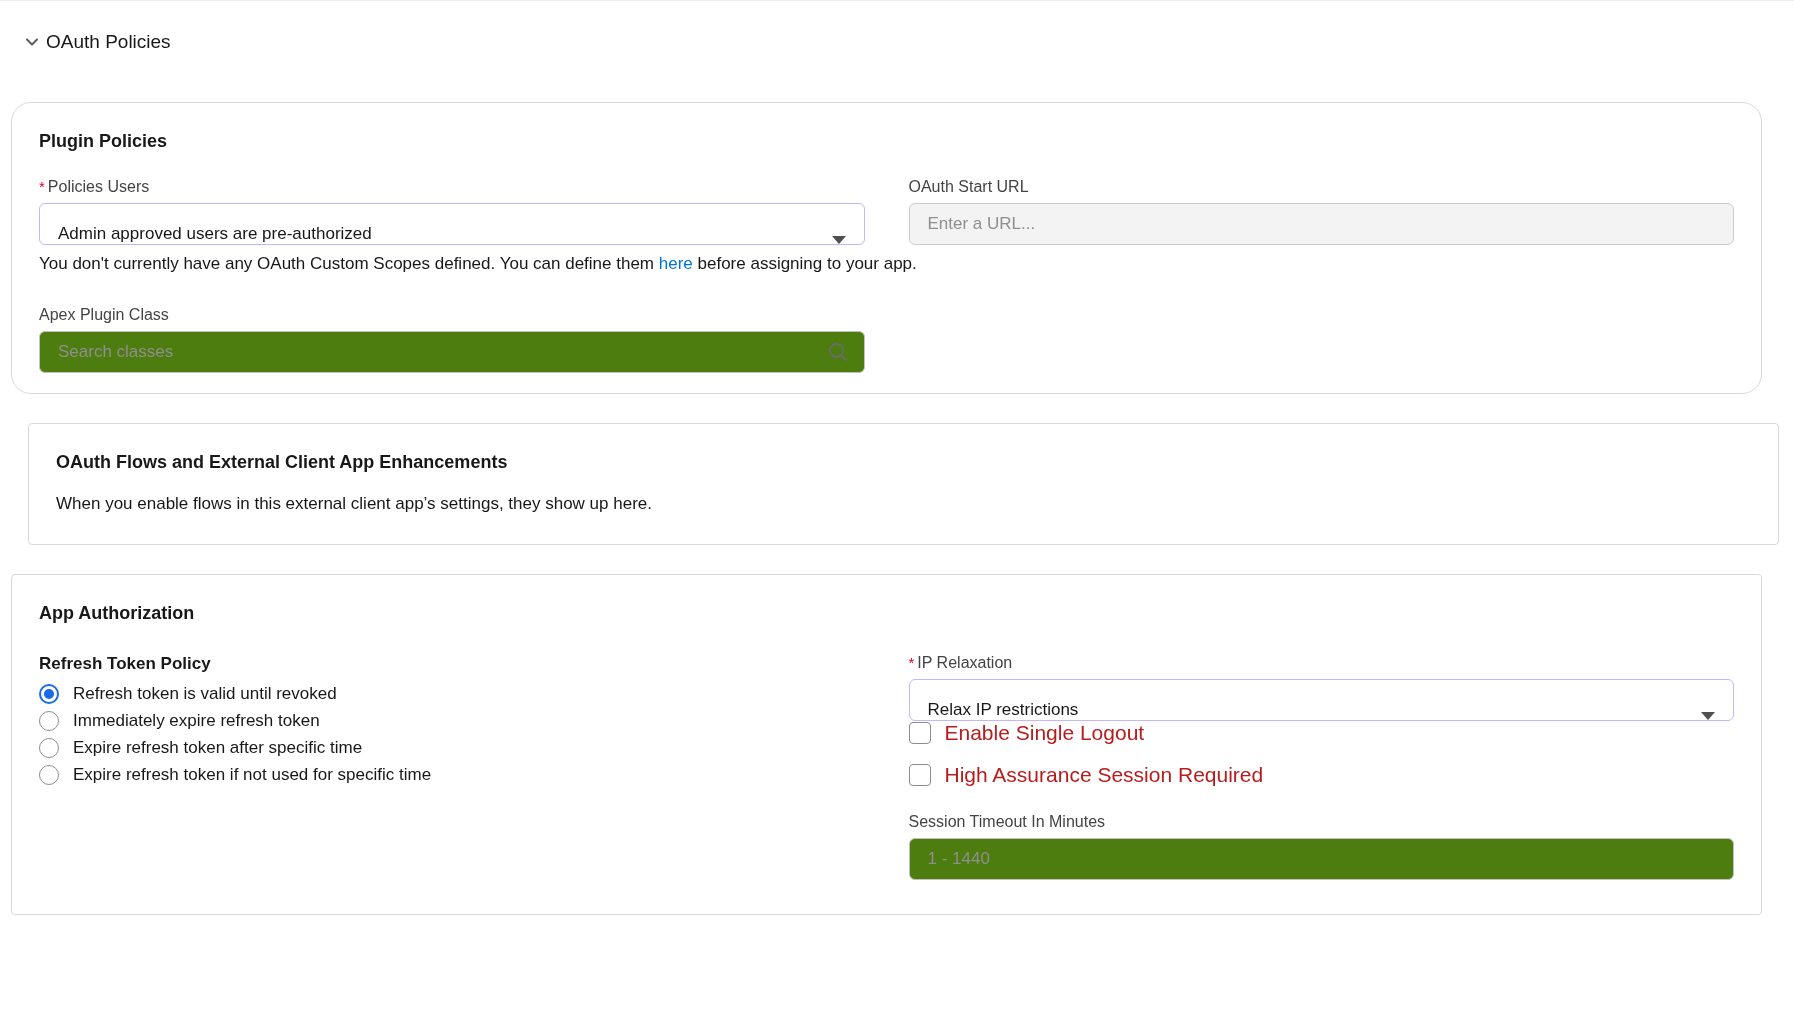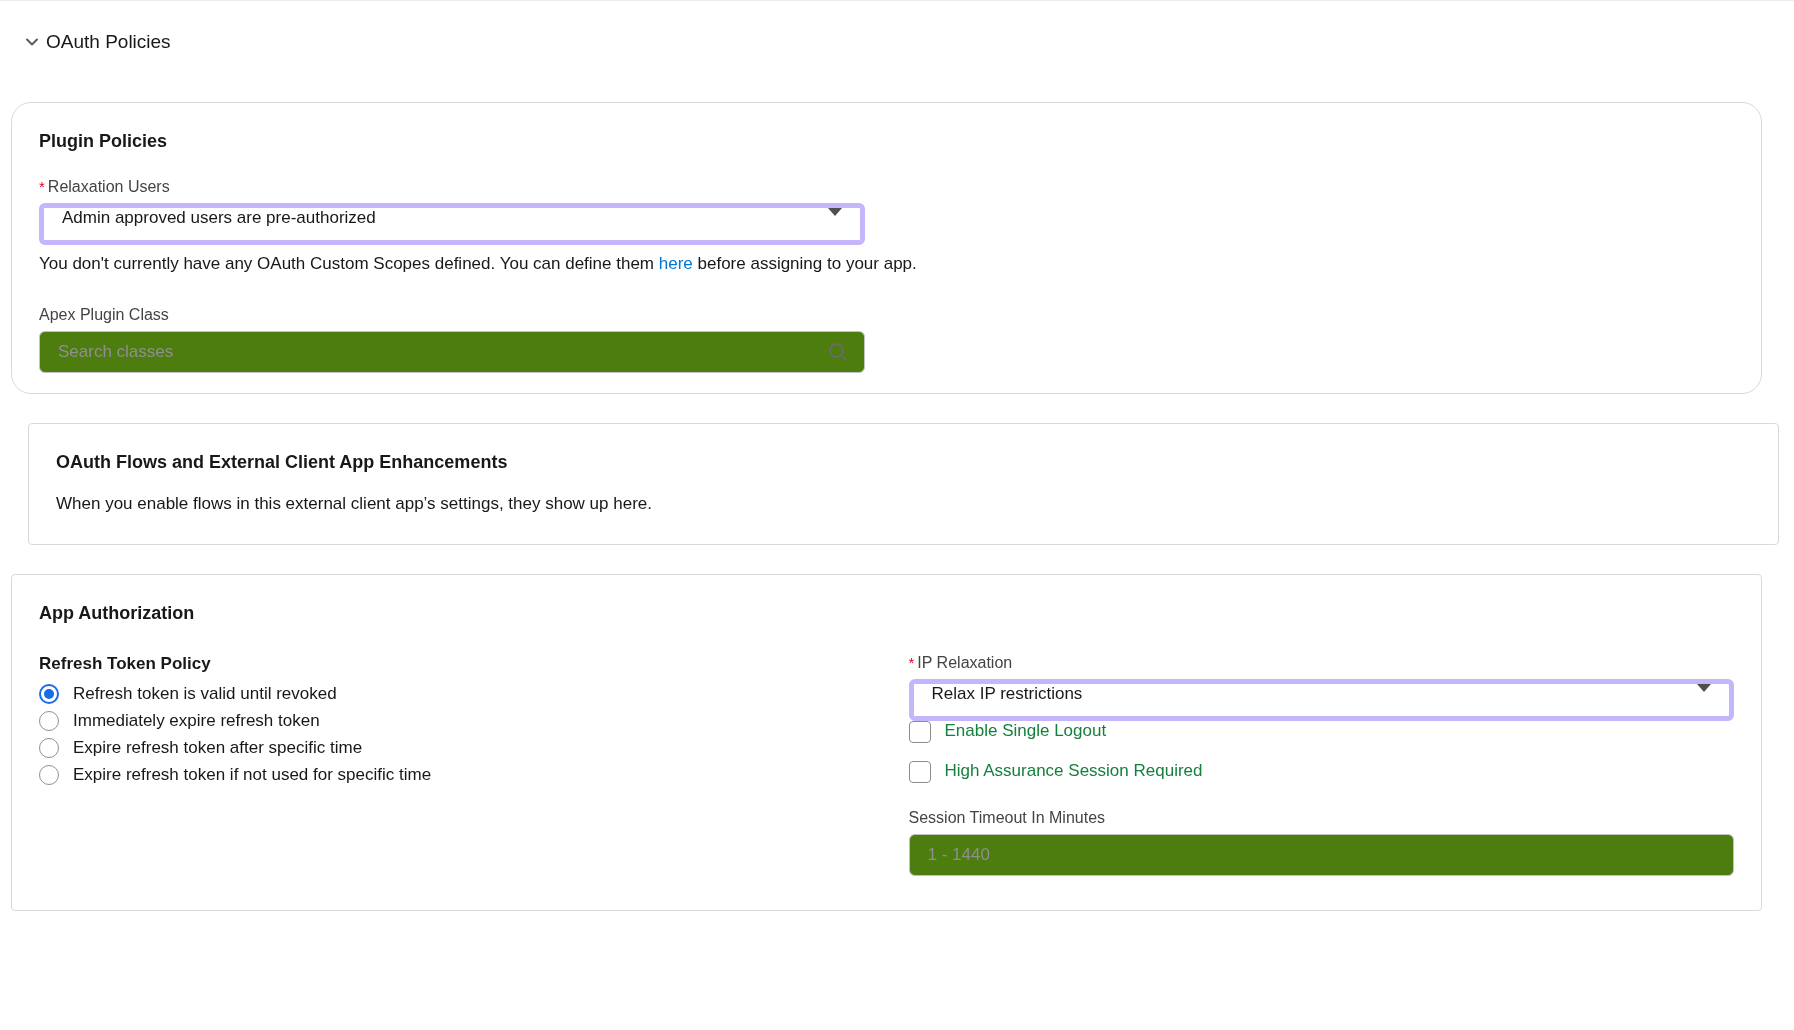--- a/index.html
+++ b/index.html
@@ -17,22 +17,22 @@
 
   .card1 { margin-top:49px; padding:28px 27px 20px;border-radius:20px; }
   .card2 { margin-top:29px; padding:28px 27px 30px;margin-left:28px; }
   .card3 { margin-top:29px; padding:28px 27px 34px; }
 
   .form-grid { display:grid; grid-template-columns:1fr 1fr; column-gap:44px; margin-top:26px; align-items:start; }
 
   .field-label { font-size:16px; color:#444; margin-bottom:7px; display:flex; align-items:baseline; gap:3px; }
   .req { color:var(--required,#ea001e); font-size:15px; }
 
-  .select-box { height:42px; border:5px solid #c4b5fd; border-radius:6px; background:#fff;
-                display:flex; align-items:flex-start; justify-content:space-between; padding:0 18px; cursor:pointer; }
+  .select-box { height:42px; border:1px solid #c4b5fd; border-radius:6px; background:#fff;
+                display:flex; align-items:flex-end; justify-content:space-between; padding:0 18px; cursor:pointer; }
   .select-value { font-size:17px; color:#181818; }
   .tri-down { width:0; height:0; border-left:7px solid transparent; border-right:7px solid transparent; border-top:8px solid #514f4d; }
 
   .text-input { width:100%; height:42px; border:1px solid #c2c2c2; border-radius:6px; background:#4d7c0f;
                 font:inherit; font-size:17px; color:#181818; padding:0 18px; outline:none; }
   .text-input::placeholder { color:#8f8f8f; }
   .text-input.disabled { background:#f3f3f3; border-color:#cccccc; }
 
   .custom-scopes-heading { font-size:17px; font-weight:bold; margin-top:28px; color:#181818; }
   .body-text { font-size:17px; color:#181818; margin-top:8px; line-height:21px; }
@@ -45,21 +45,21 @@
 
   .card2 .body-text { margin-top:20px; }
 
   .group-label { font-size:17px; font-weight:bold; color:#181818; margin-bottom:10px; }
 
   .radio-row { display:flex; align-items:center; gap:14px; margin-bottom:7px; font-size:17px; color:#181818; cursor:pointer; line-height:20px; }
   .radio { width:20px; height:20px; border-radius:50%; border:1.5px solid #8f8f8f; background:#fff; flex:0 0 auto; position:relative; }
   .radio.selected { border:2px solid var(--radio-selected,#1b6ae6); }
   .radio.selected::after { content:""; position:absolute; inset:3px; border-radius:50%; background:var(--radio-selected,#1b6ae6); }
 
-  .checkbox-row { display:flex; gap:14px; font-size:17px; color:#15803d; cursor:pointer; }
+  .checkbox-row { display:flex; align-items:center; gap:14px; font-size:21px; color:#b91c1c; cursor:pointer; }
   .checkbox-row + .checkbox-row { margin-top:18px; }
   .checkbox-row:first-of-type { margin-top:26px; }
   .checkbox { width:22px; height:22px; border:1.5px solid #8c8c8c; border-radius:4px; background:#fff; flex:0 0 auto; }
 
   .timeout-label { margin-top:26px; }
 </style>
 </head>
 <body>
 
 <div class="page">
@@ -73,28 +73,34 @@
     <span class="section-title">OAuth Policies</span>
   </div>
 
   <div class="card card1">
     <div class="card-title">Plugin Policies</div>
 
     <div class="form-grid">
       <div>
         <div class="field-label">
           <span class="req">*</span>
-          <span>Relaxation Users</span>
+          <span>Policies Users</span>
         </div>
         <div class="select-box">
           <span class="select-value">Admin approved users are pre-authorized</span>
           <span class="tri-down"></span>
         </div>
       </div>
 
+      <div>
+        <div class="field-label">
+          <span>OAuth Start URL</span>
+        </div>
+        <input class="text-input disabled" disabled="" placeholder="Enter a URL..." style="">
+      </div>
     </div>
 
     <div class="body-text">
       <span>You don't currently have any OAuth Custom Scopes defined. You can define them </span><a class="link">here</a><span> before assigning to your app.</span>
     </div>
 
     <div class="field-label apex-label">
       <span>Apex Plugin Class</span>
     </div>
     <div class="form-grid" style="margin-top:0;">

